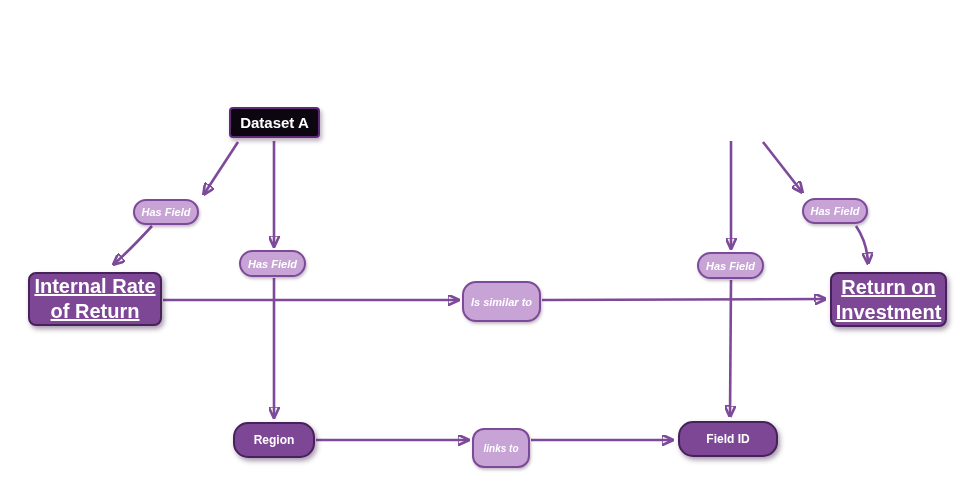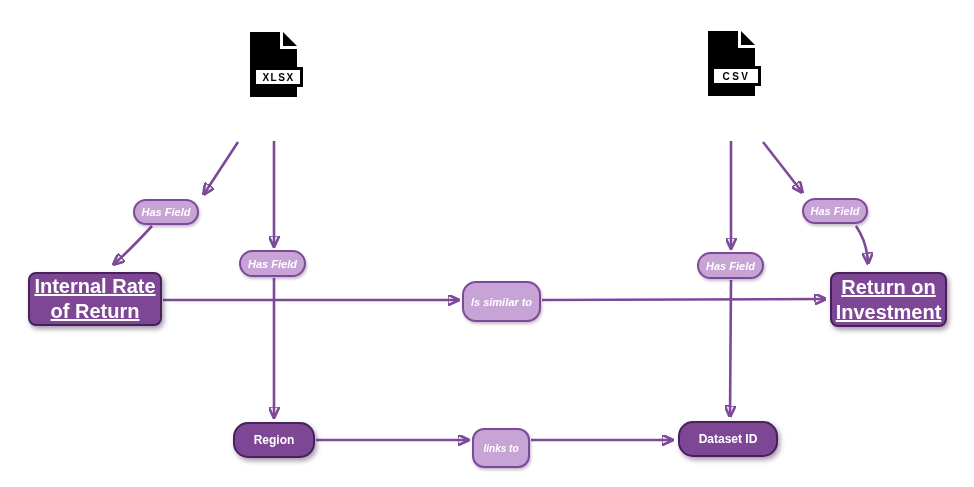--- a/index.html
+++ b/index.html
@@ -90,41 +90,28 @@
     <path d="M 163,300 L 458,300" marker-end="url(#arrow)"></path>
     <path d="M 542,300 L 825,299" marker-end="url(#arrow)"></path>
     <path d="M 731,141 L 731,248" marker-end="url(#arrow)"></path>
     <path d="M 731,280 L 730,416" marker-end="url(#arrow)"></path>
     <path d="M 763,142 L 802,192" marker-end="url(#arrow)"></path>
     <path d="M 856,226 Q 867,242 868,263" marker-end="url(#arrow)"></path>
     <path d="M 316,440 L 468,440" marker-end="url(#arrow)"></path>
     <path d="M 531,440 L 672,440" marker-end="url(#arrow)"></path>
   </svg>
 
-  <div class="file-icon" style="left:249px;top:31px;">
-    <svg width="58" height="67" viewBox="0 0 58 67">
-      <path d="M1,1 H31 V18 H48 V66 H1 Z" fill="#000000"></path>
-      <polygon points="34,1 48,15 34,15" fill="#000000"></polygon>
-    </svg>
-    <div class="file-badge">XLSX</div>
-  </div>
 
-  <div class="file-icon" style="left:707px;top:30px;">
-    <svg width="58" height="67" viewBox="0 0 58 67">
-      <path d="M1,1 H31 V18 H48 V66 H1 Z" fill="#000000"></path>
-      <polygon points="34,1 48,15 34,15" fill="#000000"></polygon>
-    </svg>
-    <div class="file-badge" style="letter-spacing:2.5px;">CSV</div>
-  </div>
 
+  <div class="dataset-node" style="left:229px;top:107px;width:91px;">Dataset A</div>
 
   <div class="field-node big" style="left:28px;top:272px;width:134px;height:54px;">Internal Rate of Return</div>
   <div class="field-node big" style="left:830px;top:272px;width:117px;height:55px;">Return on Investment</div>
   <div class="field-node small" style="left:233px;top:422px;width:82px;height:36px;">Region</div>
-  <div class="field-node small" style="left:678px;top:421px;width:100px;height:36px;">Dataset ID</div>
+  <div class="field-node small" style="left:678px;top:421px;width:100px;height:36px;">Field ID</div>
 
   <div class="pill" style="left:133px;top:199px;width:66px;height:26px;">Has Field</div>
   <div class="pill" style="left:239px;top:250px;width:67px;height:27px;">Has Field</div>
   <div class="pill" style="left:697px;top:252px;width:67px;height:27px;">Has Field</div>
   <div class="pill" style="left:802px;top:198px;width:66px;height:26px;">Has Field</div>
   <div class="pill" style="left:462px;top:281px;width:79px;height:41px;">Is similar to</div>
   <div class="pill tiny" style="left:472px;top:428px;width:58px;height:40px;">links to</div>
 
 </div>
 

